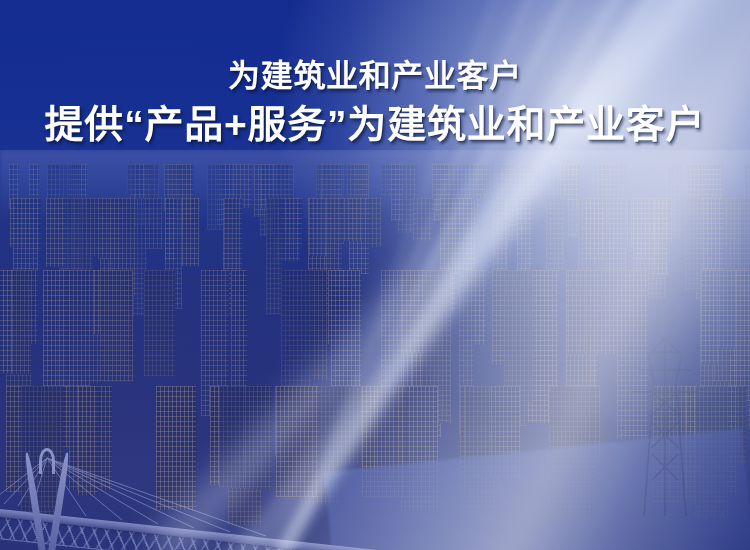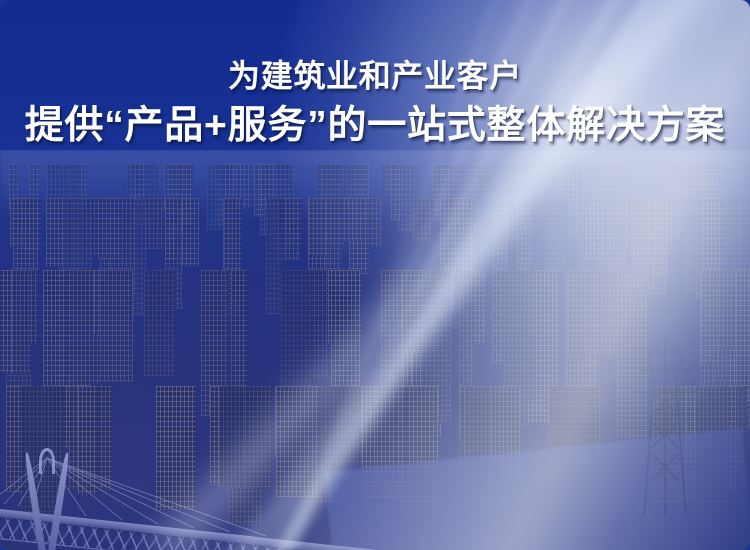--- a/index.html
+++ b/index.html
@@ -5,21 +5,20 @@
 <style>
   * { margin:0; padding:0; box-sizing:border-box; }
   html,body { width:750px; height:550px; overflow:hidden; background:#16349b; }
 
   #banner{
     position:relative;
     width:750px; height:550px;
     overflow:hidden;
     font-family:"Liberation Sans","DejaVu Sans",sans-serif;
     background:#4d7c0f;
-    border-radius:9px;
   }
 
   
   .sky{
     position:absolute; left:0; top:0; width:750px; height:260px;
     background:
       linear-gradient(180deg,#1b3ca8 0%,#1d3fab 42%,#2747ad 70%,#3a57b4 100%);
   }
 
   
@@ -826,16 +825,16 @@
         <div class="ray" style="left: 720px; top: -80px; width: 40px; height: 860px; opacity: 0.55; transform: rotate(38deg); filter: blur(10px);"></div>
         <div class="ray" style="left: 600px; top: -80px; width: 12px; height: 760px; opacity: 0.3; transform: rotate(27deg); filter: blur(5px);"></div>
         <div class="ray" style="left: 745px; top: -80px; width: 60px; height: 880px; opacity: 0.45; transform: rotate(44deg); filter: blur(14px);"></div>
         <div class="ray" style="left: 560px; top: -80px; width: 9px; height: 720px; opacity: 0.22; transform: rotate(24deg); filter: blur(4px);"></div>
         <div class="ray" style="left: 520px; top: -80px; width: 7px; height: 700px; opacity: 0.16; transform: rotate(20deg); filter: blur(4px);"></div>
       </div>
   </div>
 
   <div class="copy">
     <div class="line1">为建筑业和产业客户</div>
-    <div class="line2">提供“产品+服务”的一站式整体解决方案</div>
+    <div class="line2">提供“产品+服务”为建筑业和产业客户</div>
   </div>
 
 </div>
 
 </body></html>

